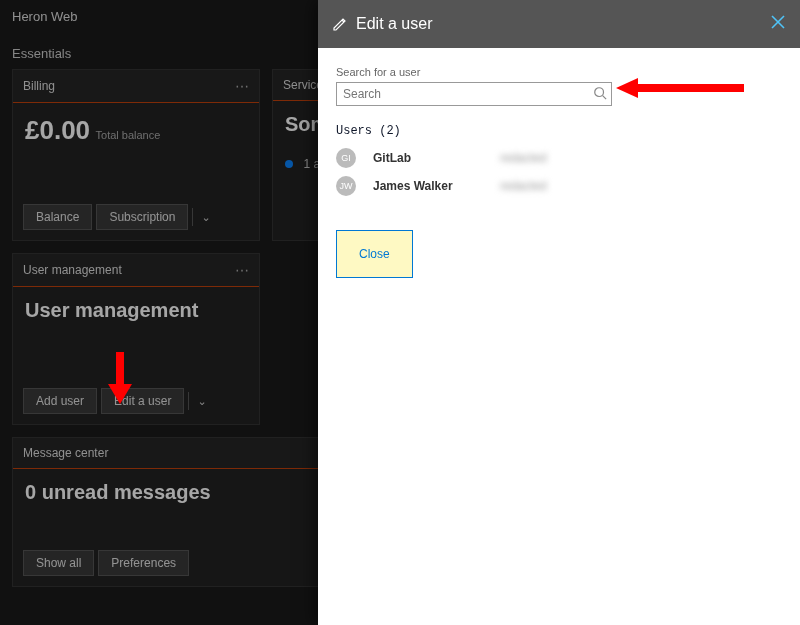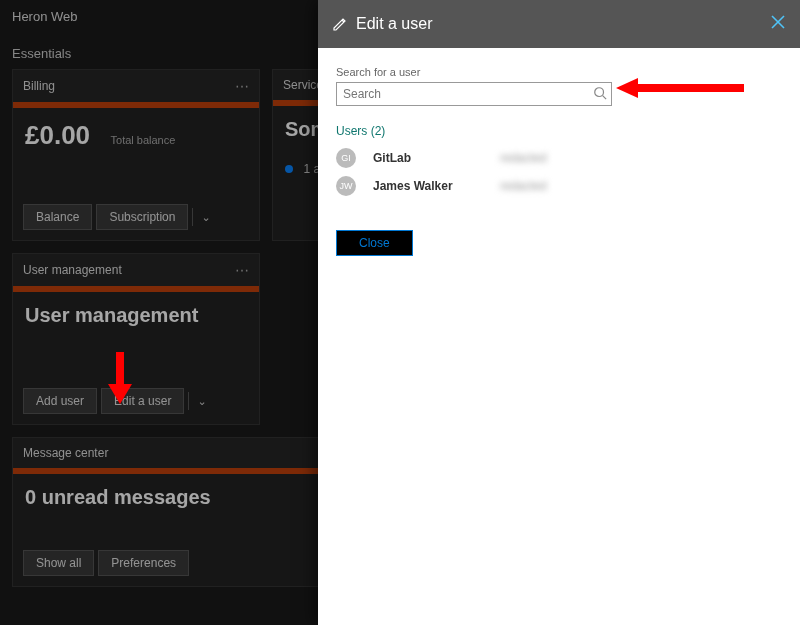--- a/index.html
+++ b/index.html
@@ -9,30 +9,30 @@
   .topbar { height: 32px; background: #1b1b1b; display: flex; align-items: center; padding: 0 12px; font-size: 13px; color: #ddd; }
   .topbar .title { flex: 0 0 auto; text-align: right; }
   .topbar .spacer { flex: 1; }
   .topbar .searchbox { display: flex; align-items: center; background: #2a2a2a; border: 1px solid #444; height: 24px; padding: 0 6px; width: 200px; color: #bbb; font-size: 12px; }
   .topbar .searchbox svg { margin-right: 4px; flex:0 0 auto; }
 
   .section-label { font-size: 13px; color: #ccc; padding: 14px 12px 8px 12px; }
 
   .cards { display: flex; gap: 12px; padding: 0 12px 12px 12px; flex-wrap: wrap; }
   .card { background: #222; border: 1px solid #333; width: 248px; min-height: 172px; display: flex; flex-direction: column; position: relative; }
-  .card-header { display: flex; align-items: center; justify-content: space-between; padding: 8px 10px; border-bottom: 6px solid #c2410c; font-size: 12px; color: #ddd; background:#262626; }
+  .card-header { display: flex; align-items: center; justify-content: space-between; padding: 8px 10px; border-bottom: 1px solid #c2410c; font-size: 12px; color: #ddd; background:#262626; }
   .card-header .more { color:#aaa; font-size:14px; cursor:default; }
   .card-body { padding: 12px 12px; flex:1; }
   .card-actions { display:flex; gap:4px; padding: 10px; align-items:center; }
   .btn { background:#3a3a3a; border:1px solid #555; color:#e0e0e0; font-size:12px; padding:5px 12px; cursor:pointer; }
   .vsep { width:1px; height:18px; background:#555; }
   .chev { color:#ccc; font-size:11px; padding:0 4px; cursor:pointer; }
 
   .billing-amount { font-size:26px; font-weight:600; color:#fff; }
-  .billing-sub { font-size:11px; color:#aaa; margin-left:16px; }
+  .billing-sub { font-size:11px; color:#aaa; margin-left:1px; }
   .card .big-h { font-size:20px; font-weight:600; color:#fff; margin-bottom:6px; }
   .card .desc { font-size:11px; color:#bbb; }
 
   .svc-dot { display:inline-block; width:8px; height:8px; border-radius:50%; background:#0a84ff; margin-right:6px; vertical-align:middle; }
   .card.msg { width: 508px; min-height:150px; }
 
   
   .dimmer { position:absolute; inset:0; background:rgba(0,0,0,0.35); pointer-events:none; }
 
   
@@ -42,27 +42,27 @@
   
   .panel { position:absolute; top:0; right:0; width:482px; height:625px; background:#fff; color:#222; display:flex; flex-direction:column; box-shadow:-4px 0 16px rgba(0,0,0,0.5); }
   .panel-header { background:#555; color:#fff; height:48px; display:flex; align-items:center; padding:0 14px; }
   .panel-header .ph-title { font-size:16px; font-weight:400; margin-left:8px; flex:1; }
   .panel-header .close { color:#4fc3f7; cursor:pointer; }
   .panel-body { padding: 18px 18px; font-size:12px; color:#444; }
   .panel-body .lbl { font-size:11px; color:#666; margin-bottom:4px; }
   .panel-body .searchwrap { position:relative; width:276px; }
   .panel-body input.search { width:100%; height:24px; border:1px solid #999; padding:2px 24px 2px 6px; font-size:12px; color:#555; }
   .panel-body .searchwrap .s-icon { position:absolute; right:5px; top:4px; color:#888; }
-  .ulist-title { margin-top:18px; font-size:12px; color:#0f766e; }
+  .ulist-title { margin-top:18px; font-size:12px; color:#0f172a;font-family:Liberation Mono, monospace; }
   .ulist { margin-top:6px; }
   .urow { display:flex; align-items:center; padding:4px 0; font-size:12px; cursor:pointer;gap:7px; }
   .urow .av { width:20px; height:20px; border-radius:50%; background:#bbb; color:#fff; font-size:9px; display:flex; align-items:center; justify-content:center; margin-right:10px; }
   .urow .uname { width:120px; color:#333;font-weight:bold; }
   .urow .uemail { color:#999; filter: blur(3px); }
-  .closebtn { margin-top:30px; border:1px solid #0078d4; color:#0078d4; background:#000000; padding:5px 22px; font-size:12px; cursor:pointer; }
+  .closebtn { margin-top:30px; border:1px solid #0078d4; color:#0078d4; background:#fef9c3; padding:16px 22px; font-size:12px; cursor:pointer; }
 </style>
 </head>
 <body>
 
 <div class="topbar">
   <div class="title">Heron Web</div>
   <div class="spacer"></div>
   <div class="searchbox">
     <svg width="12" height="12" viewBox="0 0 16 16" fill="none" stroke="#bbb" stroke-width="1.5">
         <circle cx="7" cy="7" r="5"></circle>

